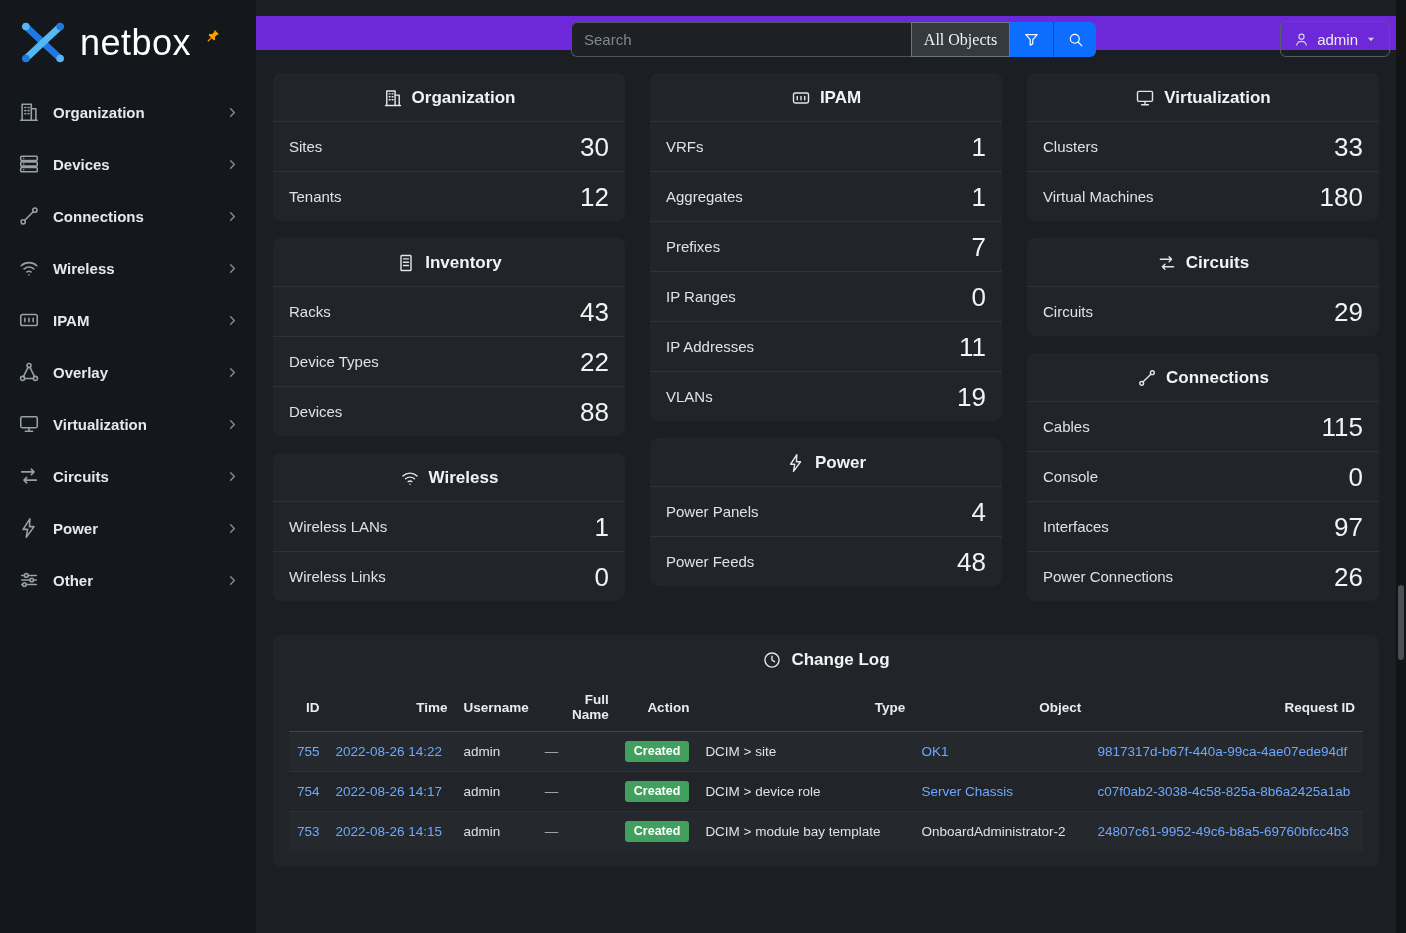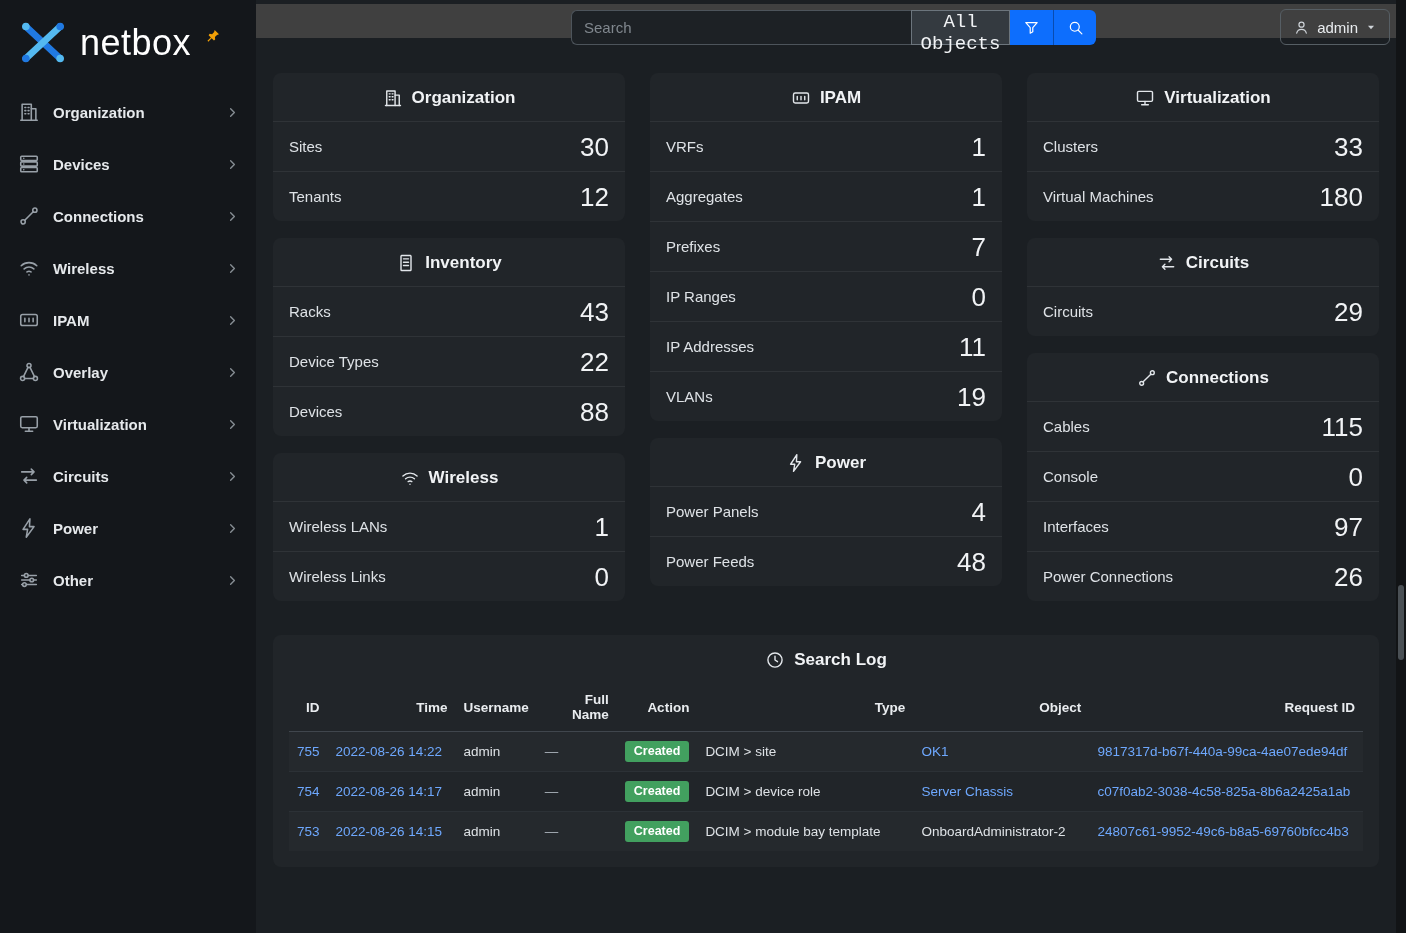--- a/index.html
+++ b/index.html
@@ -13,27 +13,27 @@
   .brand-logo{width:54px;height:49px}
   .brand-name{font-size:36px;color:#fff;font-weight:500;letter-spacing:.5px;line-height:1}
   .pin{width:16px;height:16px;color:#f2a007;margin-left:4px;margin-top:-14px;cursor:pointer}
   .nav{padding-top:6px}
   .nav-item{display:flex;align-items:center;height:52px;padding:0 16px 0 18px;cursor:pointer;color:#e6e9ec}
   .nav-item .nicon{width:22px;height:22px;color:#98a0a8;margin-right:13px;flex:none}
   .nav-item .nlabel{font-size:15px;font-weight:700;flex:1}
   .nav-item .chev{width:15px;height:15px;color:#868d93;flex:none}
 
   
-  .topbar{position:absolute;left:256px;top:4px;width:1150px;height:34px;background:#404040}
+  .topbar{position:absolute;left:256px;top:16px;width:1150px;height:34px;background:#6d28d9}
   .searchgroup{position:absolute;left:315px;top:6px;height:35px;display:flex}
   .search-input{width:340px;height:35px;background:#1d2125;border:1px solid #4d545b;border-right:none;
     border-radius:6px 0 0 6px;color:#fff;font-size:15px;padding:0 12px;outline:none;font-family:"Liberation Sans",sans-serif}
   .search-input::placeholder{color:#80878e}
   .btn-objects{height:35px;width:99px;background:#343a40;border:1px solid #6c757d;color:#f1f3f5;
-    font-size:19px;cursor:pointer;font-family:Liberation Mono, monospace}
+    font-size:16px;cursor:pointer;font-family:Liberation Serif, serif}
   .btn-blue{height:35px;width:43px;background:#0d6efd;border:none;color:#fff;cursor:pointer;
     display:flex;align-items:center;justify-content:center}
   .btn-blue + .btn-blue{border-left:1px solid rgba(0,0,0,.3)}
   .btn-blue:last-child{border-radius:0 6px 6px 0}
   .btn-blue .bicon{width:17px;height:17px}
   .user-btn{position:absolute;right:16px;top:5px;height:36px;min-width:109px;border:1px solid #565e64;
     border-radius:6px;background:transparent;color:#e9ecef;font-size:15px;display:flex;align-items:center;
     gap:7px;padding:0 12px;cursor:pointer;font-family:"Liberation Sans",sans-serif}
   .user-btn .uicon{width:17px;height:17px;color:#cfd4d9}
   .user-btn .caret{width:12px;height:12px;color:#cfd4d9}
@@ -498,21 +498,21 @@
   </div>
 
   <section class="card changelog">
     <header class="card-h">
       <span class="cicon" data-icon="history-icon">
           <svg viewBox="0 0 24 24" fill="none" stroke="currentColor" stroke-width="1.7" stroke-linecap="round" stroke-linejoin="round">
             <circle cx="12" cy="12" r="8.5"></circle>
             <path d="M12 7.5V12l3 2"></path>
           </svg>
         </span>
-      <span>Search Log</span>
+      <span>Change Log</span>
     </header>
     <div class="cl-body">
       <table class="cl-table">
         <thead>
             <tr>
               <th>ID</th>
               <th>Time</th>
               <th>Username</th>
               <th>Full Name</th>
               <th>Action</th>

